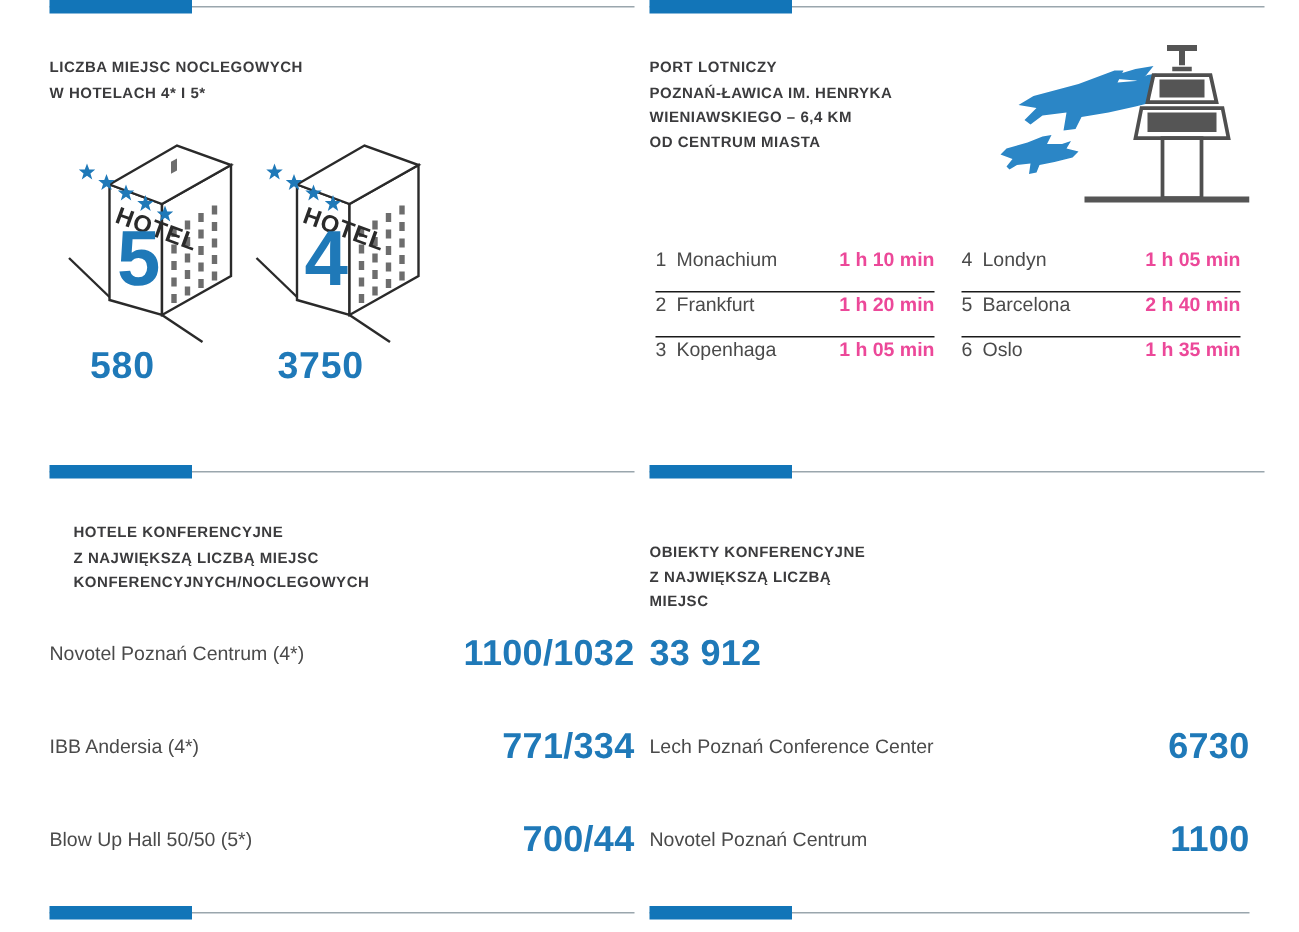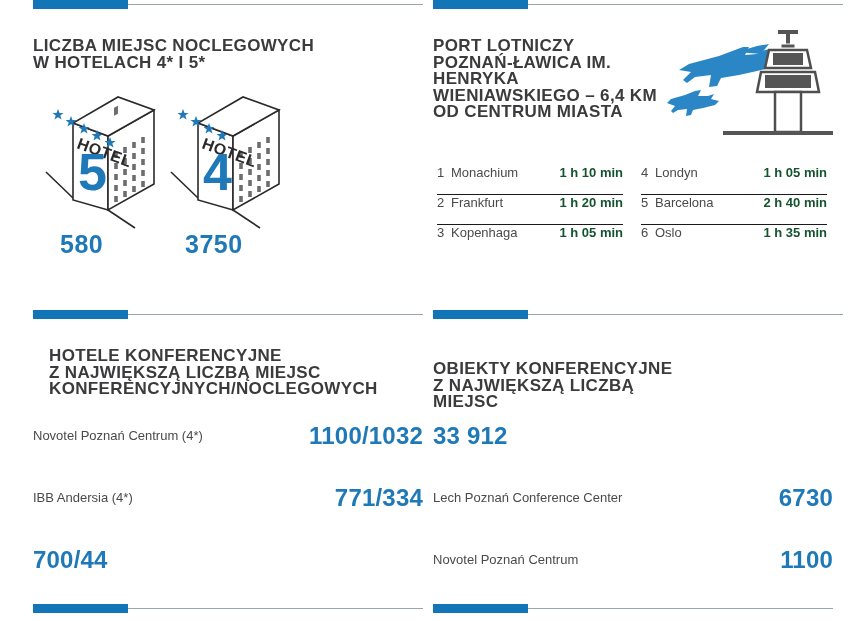--- a/index.html
+++ b/index.html
@@ -48,21 +48,21 @@
     left: 0;
     top: 0px;
     width: 95px;
     height: 9px;
     background: #1275b8;
   }
   .rule.wide .thin { right: -10px; }
 
   
   .heading {
-    font-size: 17px;
+    font-size: 10px;
     font-weight: bold;
     line-height: 16.5px;
     letter-spacing: 0.35px;
     color: #3b3b3d;
     text-transform: uppercase;
     white-space: pre-line;
   }
 
   
   .hotels-wrap {
@@ -126,21 +126,21 @@
     flex: none;
   }
   .flight-city {
     font-size: 13px;
     color: #4a4a4a;
     flex: 1 1 auto;
   }
   .flight-time {
     font-size: 13px;
     font-weight: bold;
-    color: #14532d;
+    color: #ec4899;
     flex: none;
     white-space: nowrap;
   }
 
   
   .list {
     position: absolute;
     left: 0px;
     top: 95px;
     width: 390px;
@@ -410,20 +410,21 @@
     <div class="list">
       <div class="list-item">
         <span class="list-label">Novotel Poznań Centrum (4*)</span>
         <span class="list-value">1100/1032</span>
       </div>
       <div class="list-item">
         <span class="list-label">IBB Andersia (4*)</span>
         <span class="list-value">771/334</span>
       </div>
       <div class="list-item">
+        <span class="list-label">Blow Up Hall 50/50 (5*)</span>
         <span class="list-value">700/44</span>
       </div>
     </div>
   </div>
 
   <div class="panel panel-right row-bottom">
 
     <div class="rule wide">
       <div class="thin"></div>
       <div class="thick"></div>

